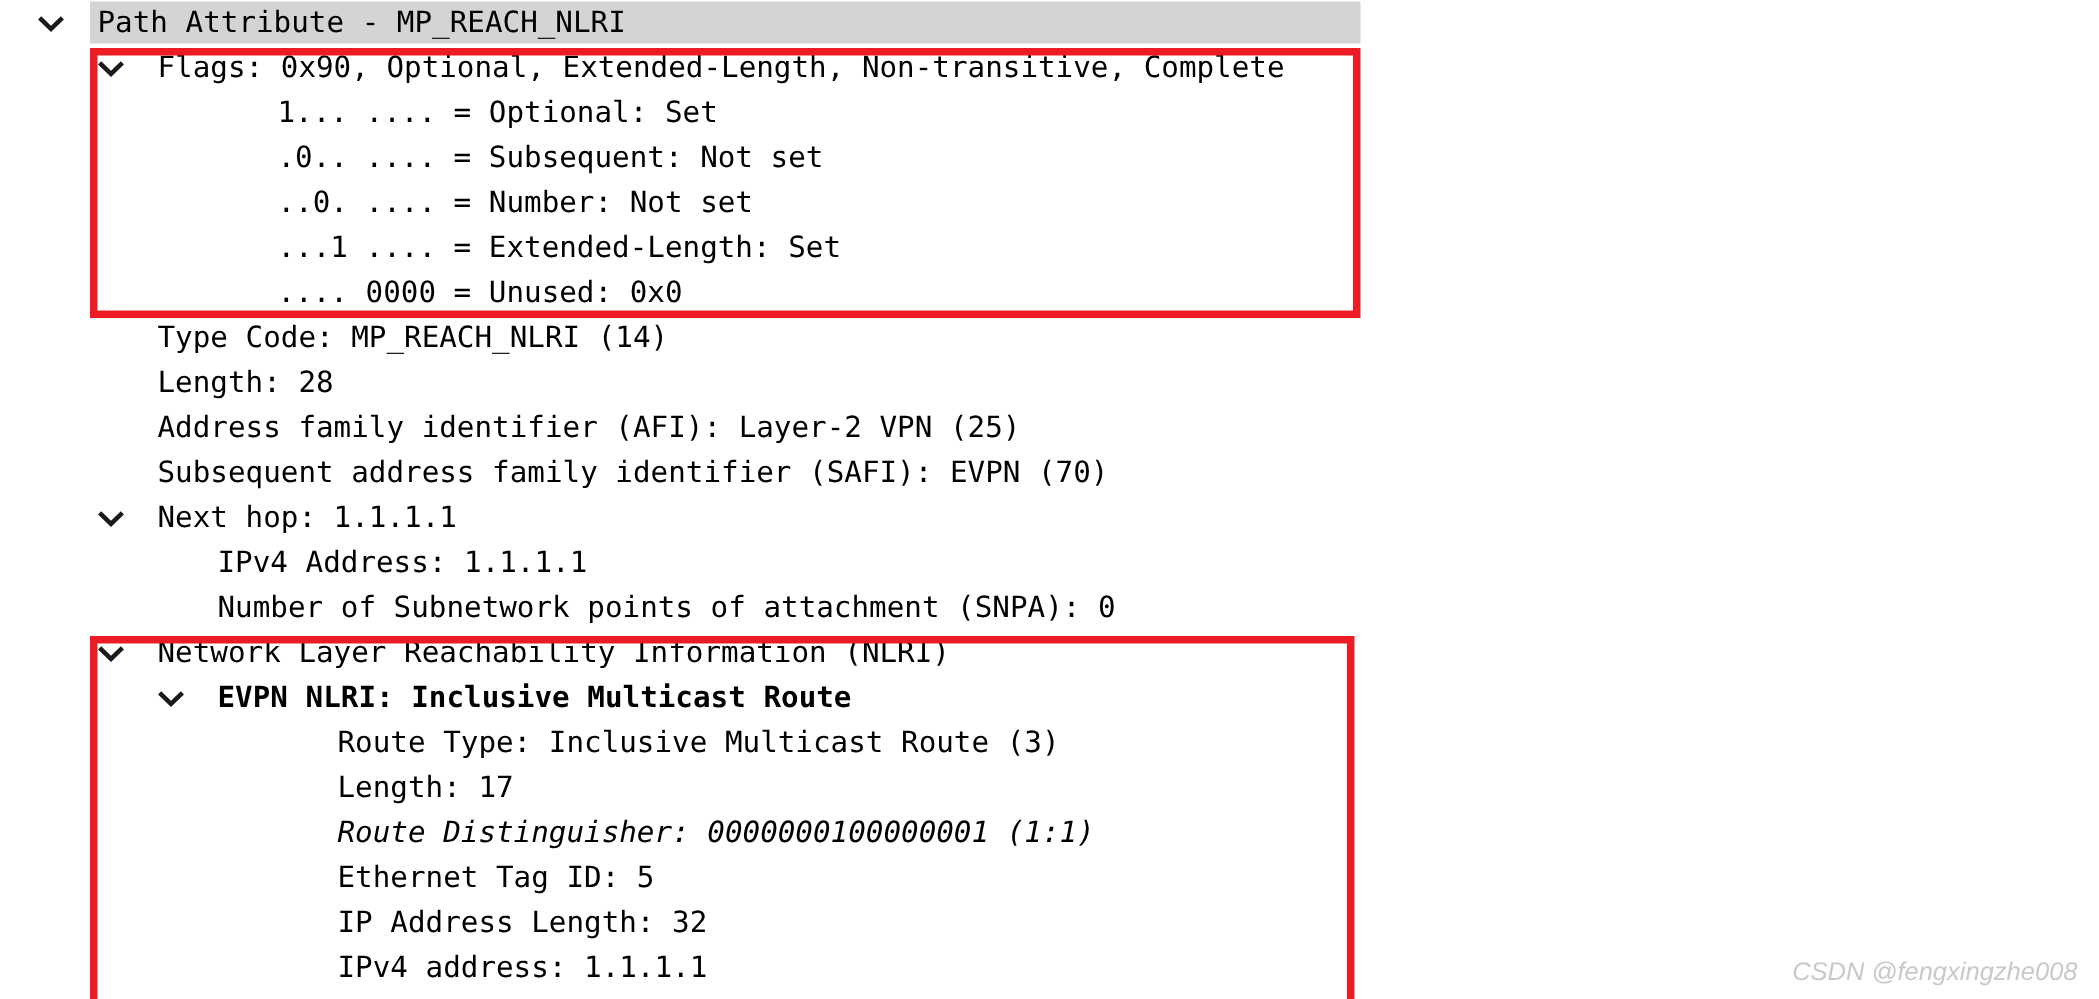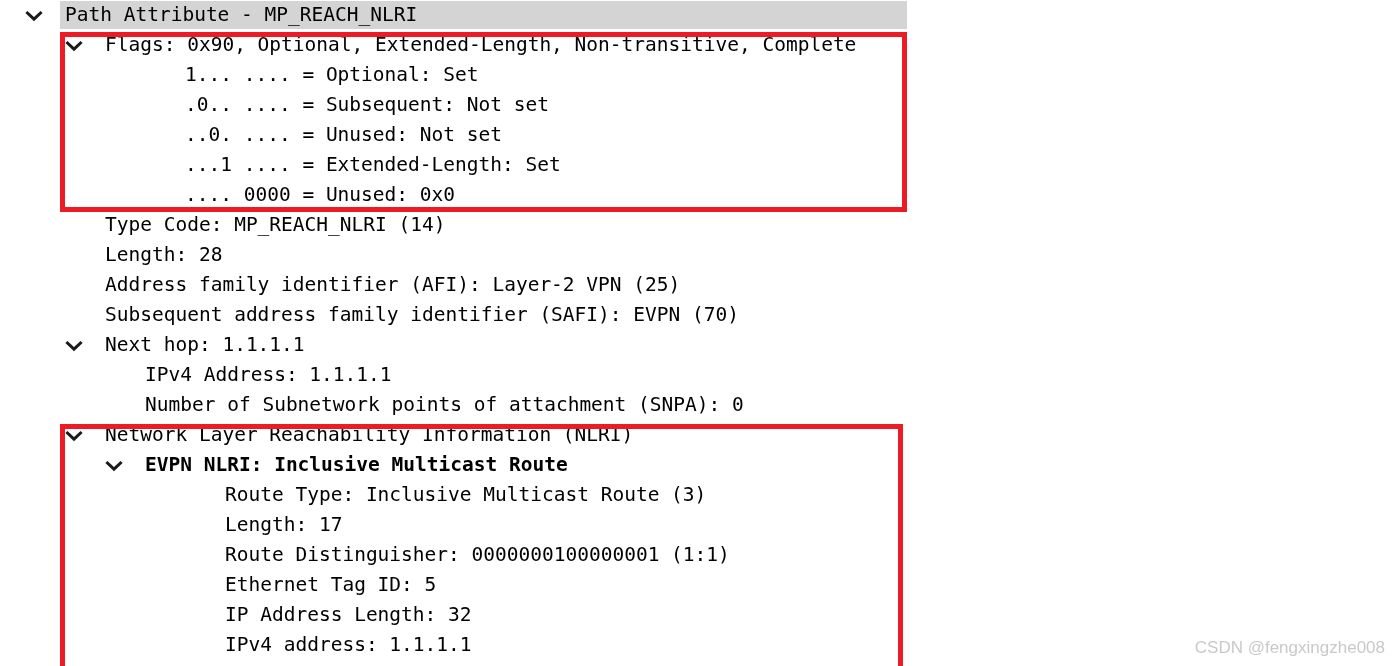--- a/index.html
+++ b/index.html
@@ -79,57 +79,58 @@
 
   
   #watermark {
     position: absolute;
     right: 14px;
     bottom: 8px;
     font-family: "Liberation Sans", sans-serif;
     font-size: 17px;
     color: #c9c9c9;
     white-space: pre;
+    font-style: italic;
   }
 </style>
 </head>
 <body>
 
 <div id="canvas">
 
   <div id="rows">
       <div class="row" style="top: 0px;"><div class="selbar"></div><span class="chev" style="left: 25px; top: 0px;"><svg width="18" height="12" viewBox="0 0 18 12">
             <path d="M2.5 3 L9 9.2 L15.5 3" fill="none" stroke="#1a1a1a" stroke-width="3" stroke-linecap="square" stroke-linejoin="miter"></path>
           </svg></span><span class="txt" style="position: absolute; left: 65px; top: 0px;">Path Attribute - MP_REACH_NLRI</span></div>
       <div class="row" style="top: 30px;"><span class="chev" style="left: 65px; top: 0px;"><svg width="18" height="12" viewBox="0 0 18 12">
             <path d="M2.5 3 L9 9.2 L15.5 3" fill="none" stroke="#1a1a1a" stroke-width="3" stroke-linecap="square" stroke-linejoin="miter"></path>
           </svg></span><span class="txt" style="position: absolute; left: 105px; top: 0px;">Flags: 0x90, Optional, Extended-Length, Non-transitive, Complete</span></div>
       <div class="row" style="top: 60px;"><span class="txt" style="position: absolute; left: 185px; top: 0px;">1... .... = Optional: Set</span></div>
       <div class="row" style="top: 90px;"><span class="txt" style="position: absolute; left: 185px; top: 0px;">.0.. .... = Subsequent: Not set</span></div>
-      <div class="row" style="top: 120px;"><span class="txt" style="position: absolute; left: 185px; top: 0px;">..0. .... = Unused: Not set</span></div>
+      <div class="row" style="top: 120px;"><span class="txt" style="position: absolute; left: 185px; top: 0px;">..0. .... = Number: Not set</span></div>
       <div class="row" style="top: 150px;"><span class="txt" style="position: absolute; left: 185px; top: 0px;">...1 .... = Extended-Length: Set</span></div>
       <div class="row" style="top: 180px;"><span class="txt" style="position: absolute; left: 185px; top: 0px;">.... 0000 = Unused: 0x0</span></div>
       <div class="row" style="top: 210px;"><span class="txt" style="position: absolute; left: 105px; top: 0px;">Type Code: MP_REACH_NLRI (14)</span></div>
       <div class="row" style="top: 240px;"><span class="txt" style="position: absolute; left: 105px; top: 0px;">Length: 28</span></div>
       <div class="row" style="top: 270px;"><span class="txt" style="position: absolute; left: 105px; top: 0px;">Address family identifier (AFI): Layer-2 VPN (25)</span></div>
       <div class="row" style="top: 300px;"><span class="txt" style="position: absolute; left: 105px; top: 0px;">Subsequent address family identifier (SAFI): EVPN (70)</span></div>
       <div class="row" style="top: 330px;"><span class="chev" style="left: 65px; top: 0px;"><svg width="18" height="12" viewBox="0 0 18 12">
             <path d="M2.5 3 L9 9.2 L15.5 3" fill="none" stroke="#1a1a1a" stroke-width="3" stroke-linecap="square" stroke-linejoin="miter"></path>
           </svg></span><span class="txt" style="position: absolute; left: 105px; top: 0px;">Next hop: 1.1.1.1</span></div>
       <div class="row" style="top: 360px;"><span class="txt" style="position: absolute; left: 145px; top: 0px;">IPv4 Address: 1.1.1.1</span></div>
       <div class="row" style="top: 390px;"><span class="txt" style="position: absolute; left: 105px; top: 0px; margin-left: 40px;">Number of Subnetwork points of attachment (SNPA): 0</span></div>
       <div class="row" style="top: 420px;"><span class="chev" style="left: 65px; top: 0px;"><svg width="18" height="12" viewBox="0 0 18 12">
             <path d="M2.5 3 L9 9.2 L15.5 3" fill="none" stroke="#1a1a1a" stroke-width="3" stroke-linecap="square" stroke-linejoin="miter"></path>
           </svg></span><span class="txt" style="position: absolute; left: 105px; top: 0px;">Network Layer Reachability Information (NLRI)</span></div>
       <div class="row" style="top: 450px;"><span class="chev" style="left: 105px; top: 0px;"><svg width="18" height="12" viewBox="0 0 18 12">
             <path d="M2.5 3 L9 9.2 L15.5 3" fill="none" stroke="#1a1a1a" stroke-width="3" stroke-linecap="square" stroke-linejoin="miter"></path>
           </svg></span><span class="txt" style="position: absolute; left: 145px; top: 0px; font-weight: bold;">EVPN NLRI: Inclusive Multicast Route</span></div>
       <div class="row" style="top: 480px;"><span class="txt" style="position: absolute; left: 225px; top: 0px;">Route Type: Inclusive Multicast Route (3)</span></div>
       <div class="row" style="top: 510px;"><span class="txt" style="position: absolute; left: 225px; top: 0px;">Length: 17</span></div>
-      <div class="row" style="top: 540px;"><span class="txt" style="position: absolute; left: 225px; top: 0px;">Route Distinguisher: 0000000100000001 (1:1)</span></div>
+      <div class="row" style="top: 540px;"><span class="txt" style="position: absolute; left: 225px; top: 0px; font-style: italic;">Route Distinguisher: 0000000100000001 (1:1)</span></div>
       <div class="row" style="top: 570px;"><span class="txt" style="position: absolute; left: 225px; top: 0px;">Ethernet Tag ID: 5</span></div>
       <div class="row" style="top: 600px;"><span class="txt" style="position: absolute; left: 225px; top: 0px;">IP Address Length: 32</span></div>
       <div class="row" style="top: 630px;"><span class="txt" style="position: absolute; left: 225px; top: 0px;">IPv4 address: 1.1.1.1</span></div>
     </div>
 
   <div class="redbox" id="redbox-flags"></div>
   <div class="redbox" id="redbox-nlri"></div>
 
   <div id="watermark">CSDN @fengxingzhe008</div>
 </div>

